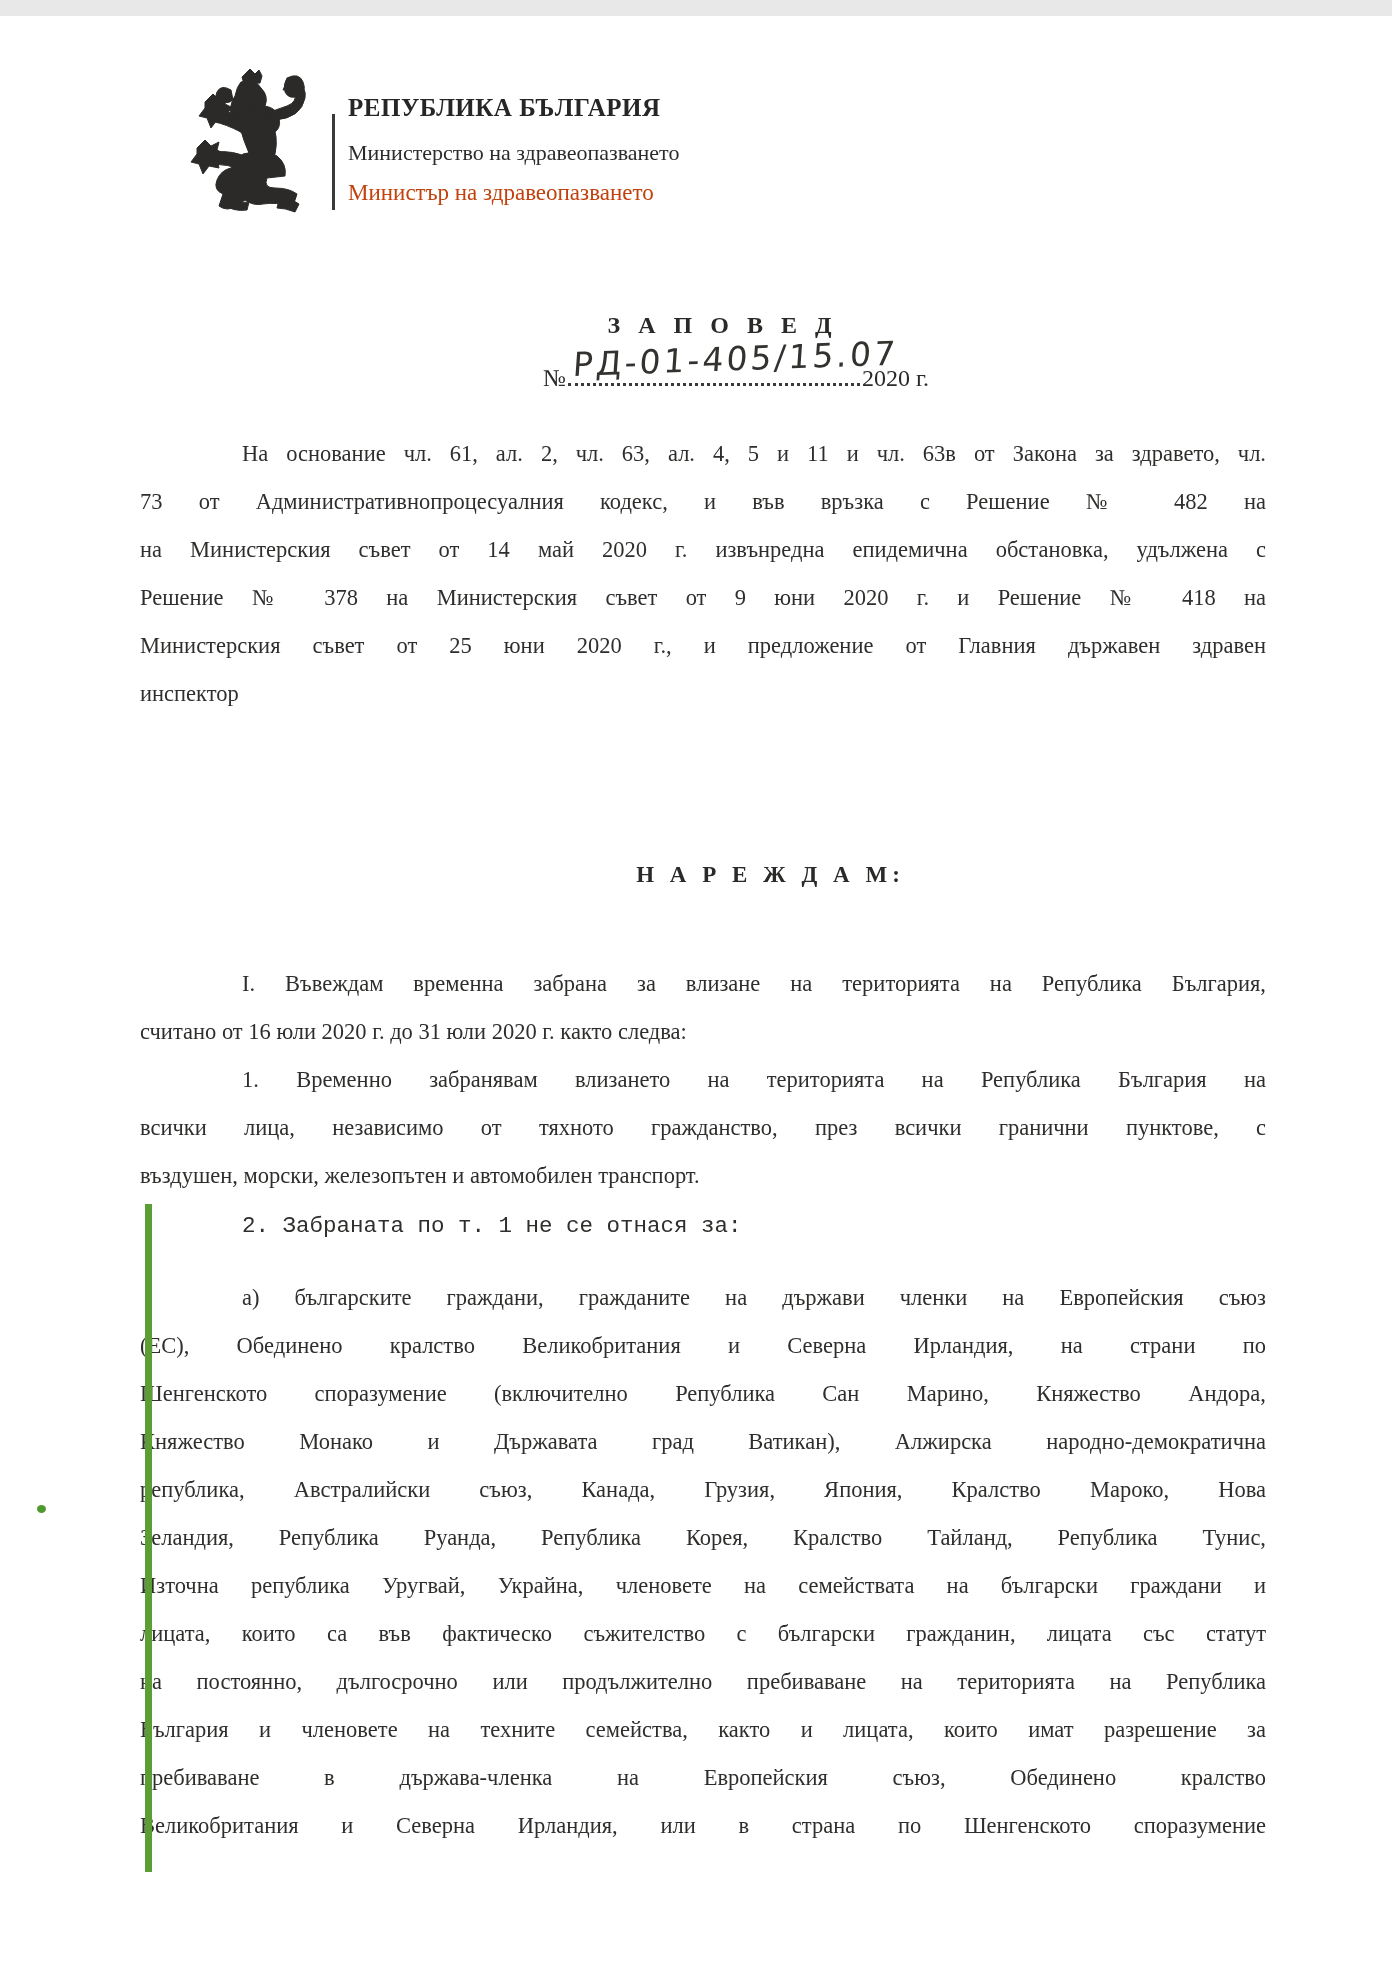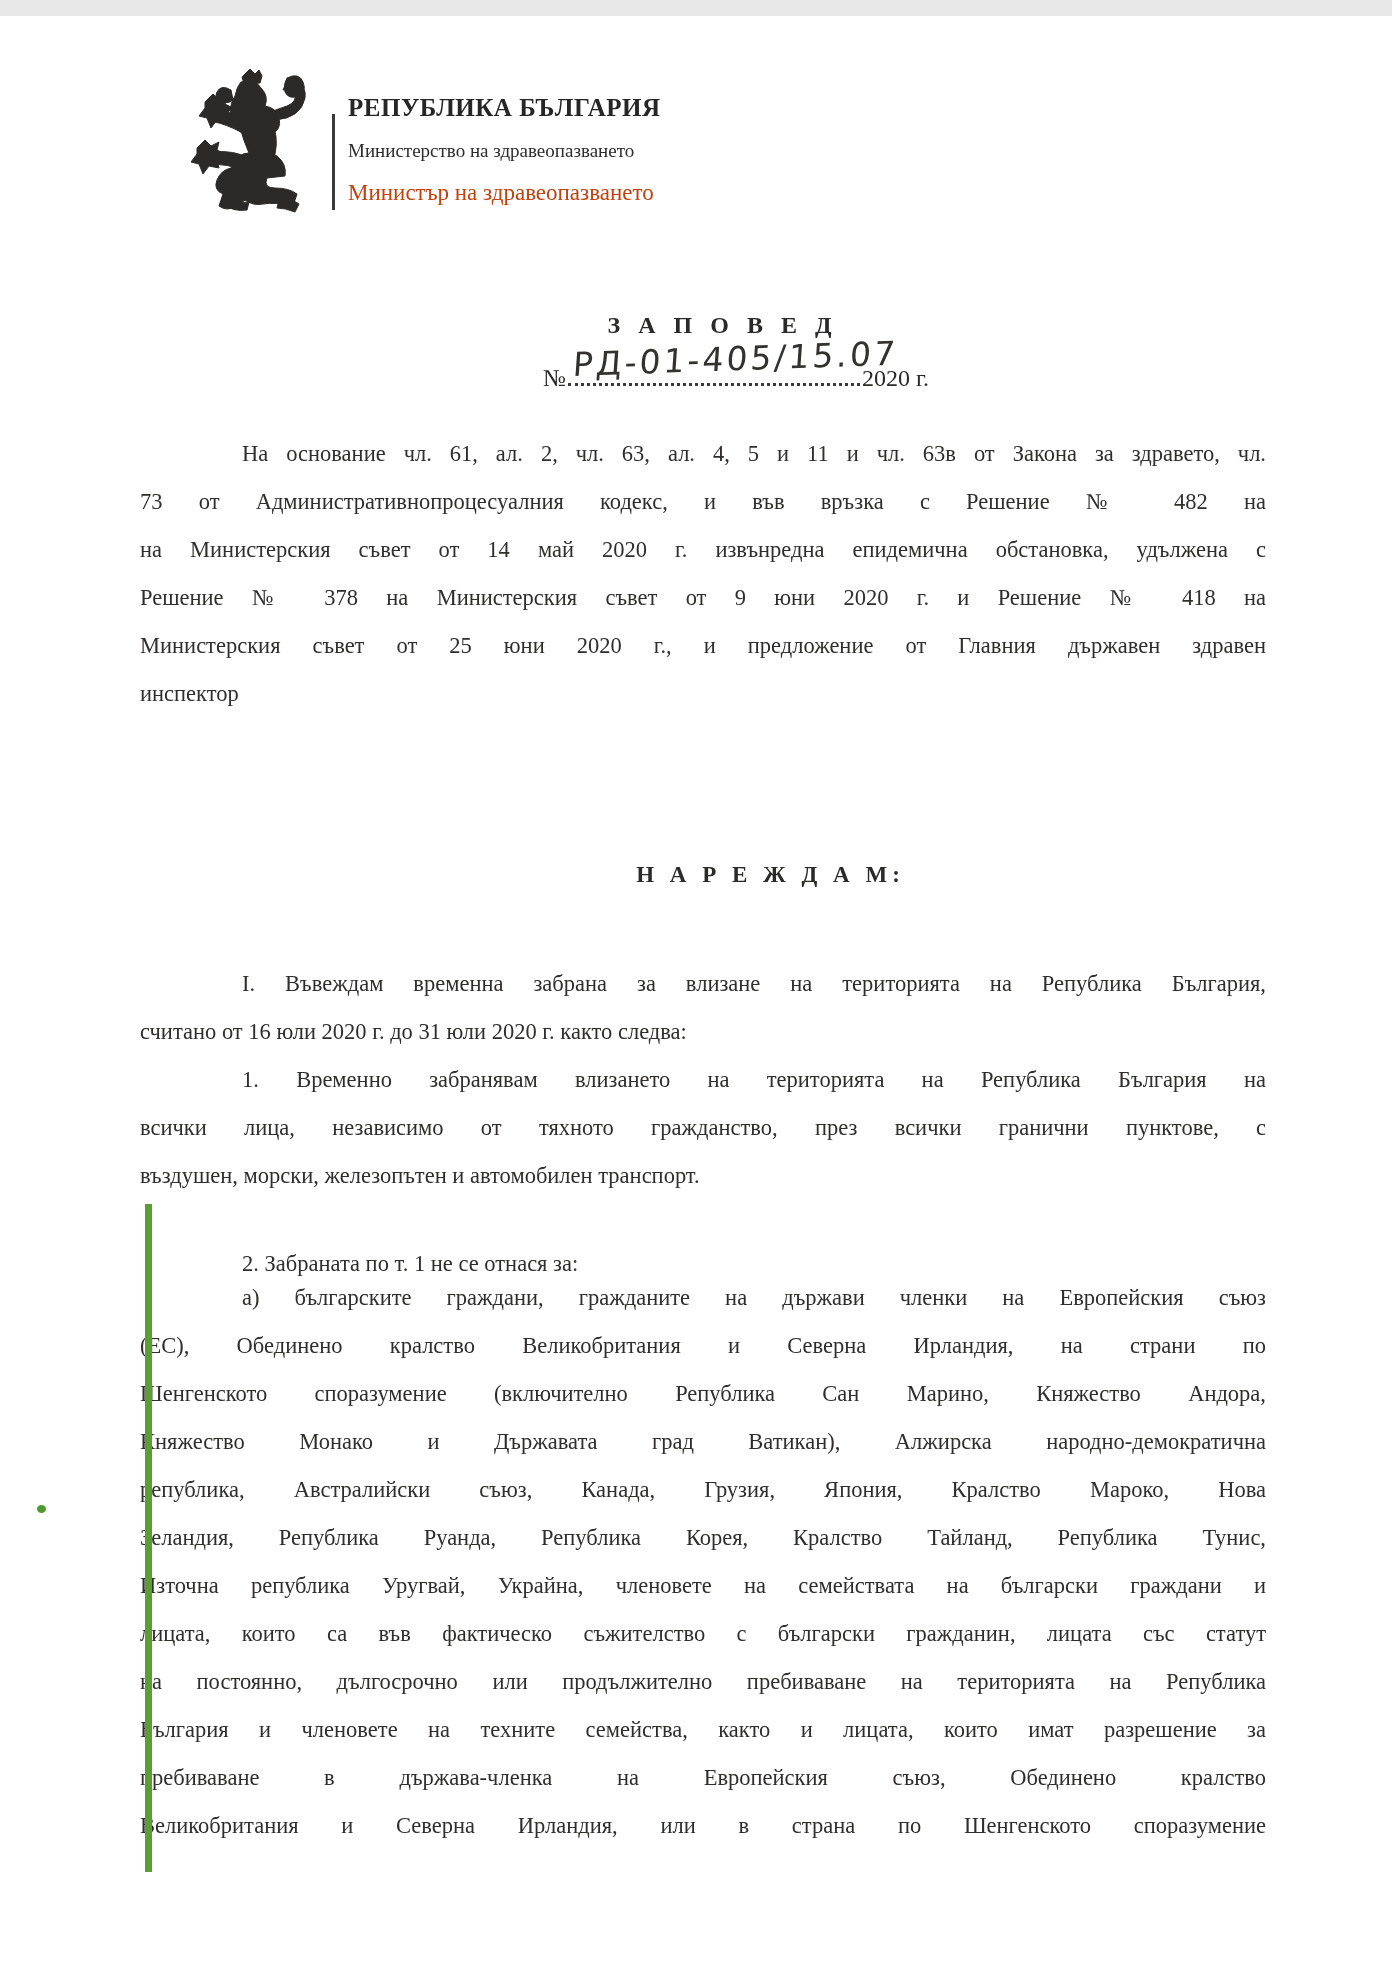--- a/index.html
+++ b/index.html
@@ -10,21 +10,21 @@
     margin:16px auto;
     overflow:hidden;
     font-family:"Liberation Serif","DejaVu Serif",serif;
     color:#2e2d2b;
   }
   
   .coat{position:absolute;left:183px;top:52px;width:140px;height:145px;}
   .coat svg{filter:blur(.4px);}
   .hdr-divider{position:absolute;left:332px;top:98px;width:3px;height:96px;background:#3a3a3a;}
   .hdr-republic{position:absolute;left:348px;top:78px;font-size:25px;font-weight:bold;letter-spacing:.5px;color:#262626;}
-  .hdr-ministry{position:absolute;left:348px;top:124px;font-size:19px;color:#2c2c2c;text-align:center;}
+  .hdr-ministry{position:absolute;left:348px;top:124px;font-size:22px;color:#2c2c2c;text-align:center;}
   .hdr-minister{position:absolute;left:348px;top:164px;font-size:23px;color:#c2410c;}
   
   .order-title{position:absolute;left:160px;top:296px;width:1125px;text-align:center;
     font-size:24px;font-weight:bold;letter-spacing:6px;color:#2a2a28;}
   .number-line{position:absolute;left:543px;top:347px;font-size:24px;color:#2a2a28;white-space:nowrap;}
   .dots{display:inline-block;width:292px;height:20px;border-bottom:3px dotted #3a3a38;margin:0 2px;}
   .handwritten{
     position:absolute;left:30px;top:-24px;width:340px;
     font-family:"DejaVu Sans",sans-serif;
     font-size:33px;color:#33322f;
@@ -34,21 +34,21 @@
   
   .para{position:absolute;left:140px;width:1126px;font-size:22.5px;color:#2f2e2c;}
   .tline{line-height:48px;height:48px;text-align:justify;text-align-last:justify;white-space:normal;}
   .tline.endline{text-align-last:left;}
   .tline.indent{text-indent:102px;}
   #preamble{top:414px;}
   .command-heading{position:absolute;left:208px;top:846px;width:1125px;text-align:center;
     font-size:23px;font-weight:bold;letter-spacing:5px;color:#2a2a28;}
   #section-1{top:944px;}
   #point-1{top:1040px;}
-  #point-2{top:1224px;}
+  #point-2{top:1186px;font-family:Liberation Mono, monospace;}
   #point-a{top:1258px;}
   
   .highlight-bar{position:absolute;left:145px;top:1188px;width:7px;height:668px;background:#5b9e33;}
   .stray-dot{position:absolute;left:37px;top:1489px;width:9px;height:8px;border-radius:50%;background:#4f9a2f;}
 </style>
 </head>
 <body>
 
 <div class="page">
 

